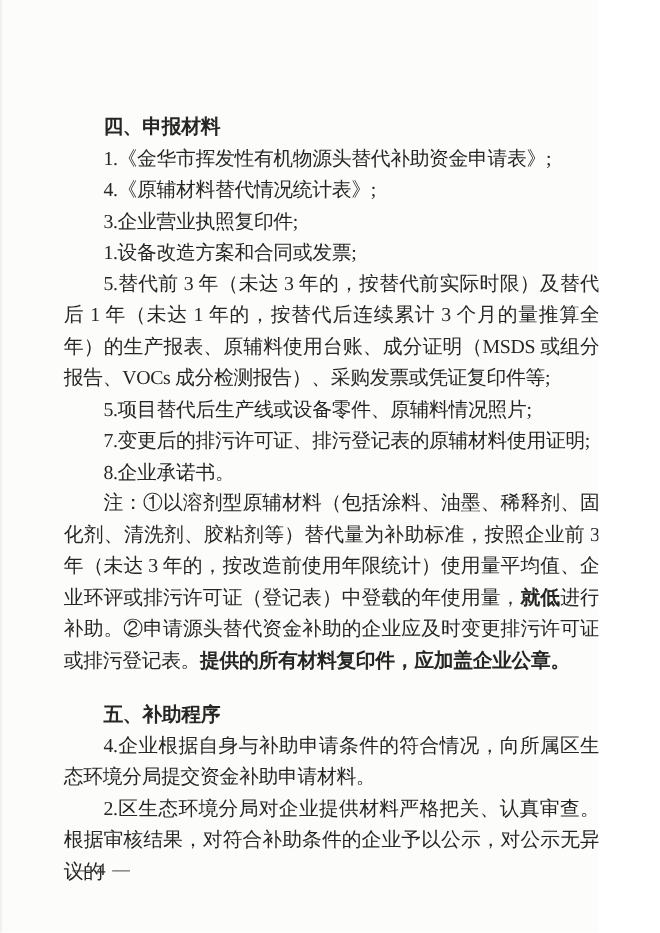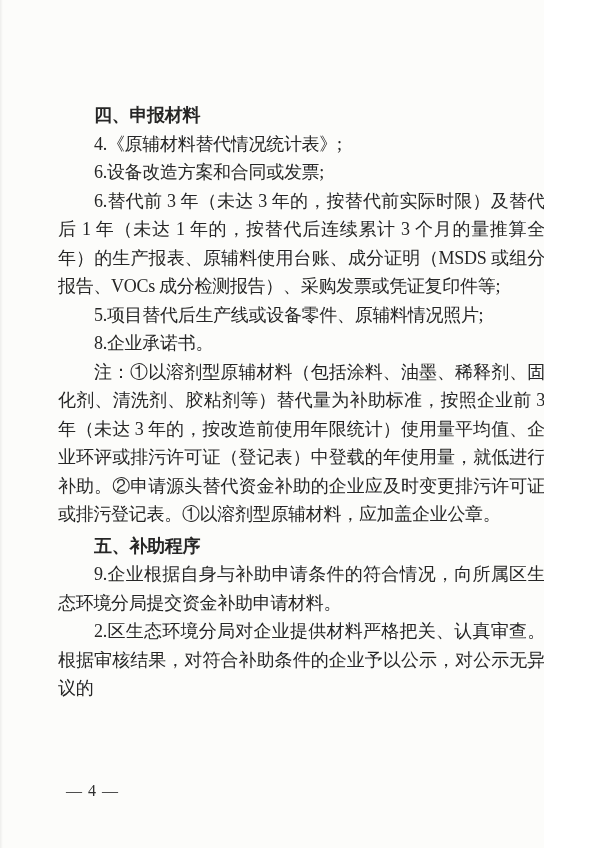--- a/index.html
+++ b/index.html
@@ -39,51 +39,54 @@
     text-justify: inter-character;
   }
   .para {
     margin: 0;
     text-indent: 2em;
   }
   .heading {
     font-weight: bold;
   }
   .heading-gap {
-    margin-top: 3px;
+    margin-top: 21px;
   }
   .bold {
-    font-weight: normal;
+    font-weight: bold;
   }
   .page-number {
     position: absolute;
     left: 66px;
     top: 782px;
     font-size: 16px;
     letter-spacing: 1px;
     color: #2e2e2e;
   }
 </style>
 </head>
 <body>
 
 <div class="page">
   <div class="content">
 
     <div class="para heading">四、申报材料</div>
 
+    <p class="para">1.《金华市挥发性有机物源头替代补助资金申请表》;</p>
     <p class="para">4.《原辅材料替代情况统计表》;</p>
-    <p class="para">6.设备改造方案和合同或发票;</p>
-    <p class="para">6.替代前 3 年（未达 3 年的，按替代前实际时限）及替代后 1 年（未达 1 年的，按替代后连续累计 3 个月的量推算全年）的生产报表、原辅料使用台账、成分证明（MSDS 或组分报告、VOCs 成分检测报告）、采购发票或凭证复印件等;</p>
+    <p class="para">3.企业营业执照复印件;</p>
+    <p class="para">1.设备改造方案和合同或发票;</p>
+    <p class="para">5.替代前 3 年（未达 3 年的，按替代前实际时限）及替代后 1 年（未达 1 年的，按替代后连续累计 3 个月的量推算全年）的生产报表、原辅料使用台账、成分证明（MSDS 或组分报告、VOCs 成分检测报告）、采购发票或凭证复印件等;</p>
     <p class="para">5.项目替代后生产线或设备零件、原辅料情况照片;</p>
+    <p class="para">7.变更后的排污许可证、排污登记表的原辅材料使用证明;</p>
     <p class="para">8.企业承诺书。</p>
 
-    <p class="para"><span>注：①以溶剂型原辅材料（包括涂料、油墨、稀释剂、固化剂、清洗剂、胶粘剂等）替代量为补助标准，按照企业前 3 年（未达 3 年的，按改造前使用年限统计）使用量平均值、企业环评或排污许可证（登记表）中登载的年使用量，</span><span class="bold">就低</span><span>进行补助。②申请源头替代资金补助的企业应及时变更排污许可证或排污登记表。</span><span class="bold">①以溶剂型原辅材料，应加盖企业公章。</span></p>
+    <p class="para"><span>注：①以溶剂型原辅材料（包括涂料、油墨、稀释剂、固化剂、清洗剂、胶粘剂等）替代量为补助标准，按照企业前 3 年（未达 3 年的，按改造前使用年限统计）使用量平均值、企业环评或排污许可证（登记表）中登载的年使用量，</span><span class="bold">就低</span><span>进行补助。②申请源头替代资金补助的企业应及时变更排污许可证或排污登记表。</span><span class="bold">提供的所有材料复印件，应加盖企业公章。</span></p>
 
     <div class="para heading heading-gap">五、补助程序</div>
 
-    <p class="para">9.企业根据自身与补助申请条件的符合情况，向所属区生态环境分局提交资金补助申请材料。</p>
+    <p class="para">4.企业根据自身与补助申请条件的符合情况，向所属区生态环境分局提交资金补助申请材料。</p>
     <p class="para">2.区生态环境分局对企业提供材料严格把关、认真审查。根据审核结果，对符合补助条件的企业予以公示，对公示无异议的</p>
 
   </div>
 
   <div class="page-number">— 4 —</div>
 </div>
 
 </body></html>

